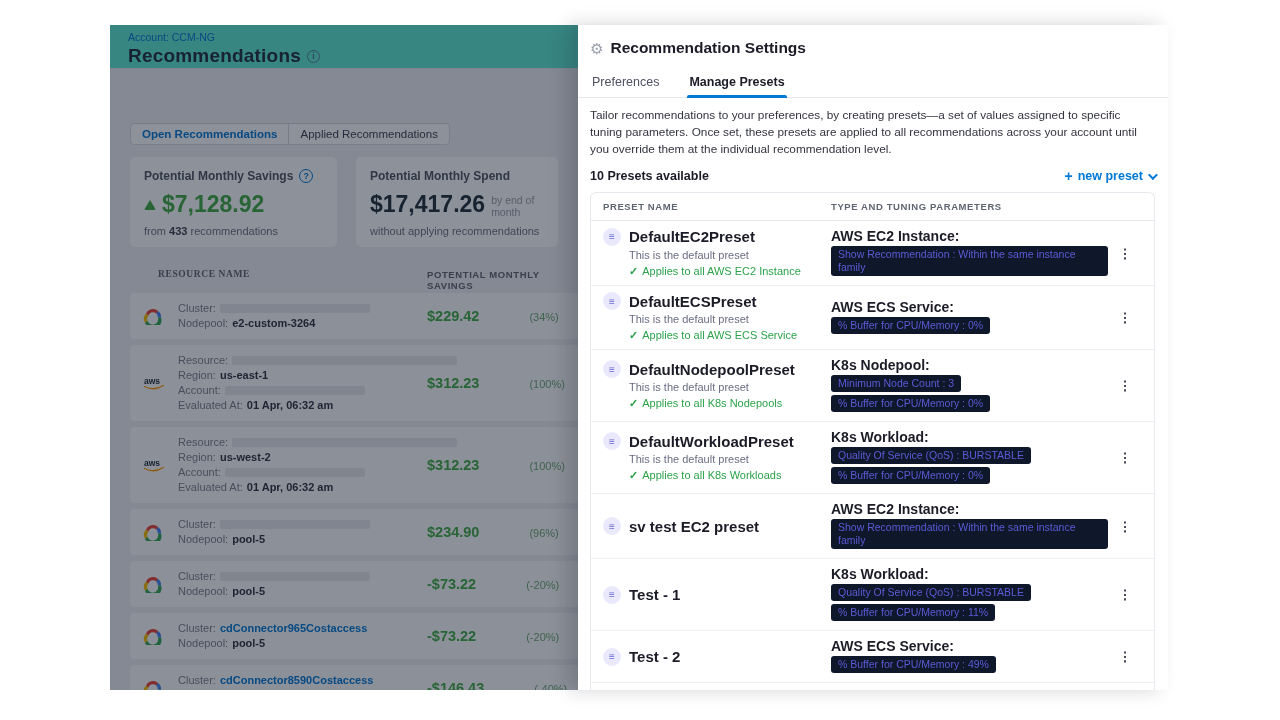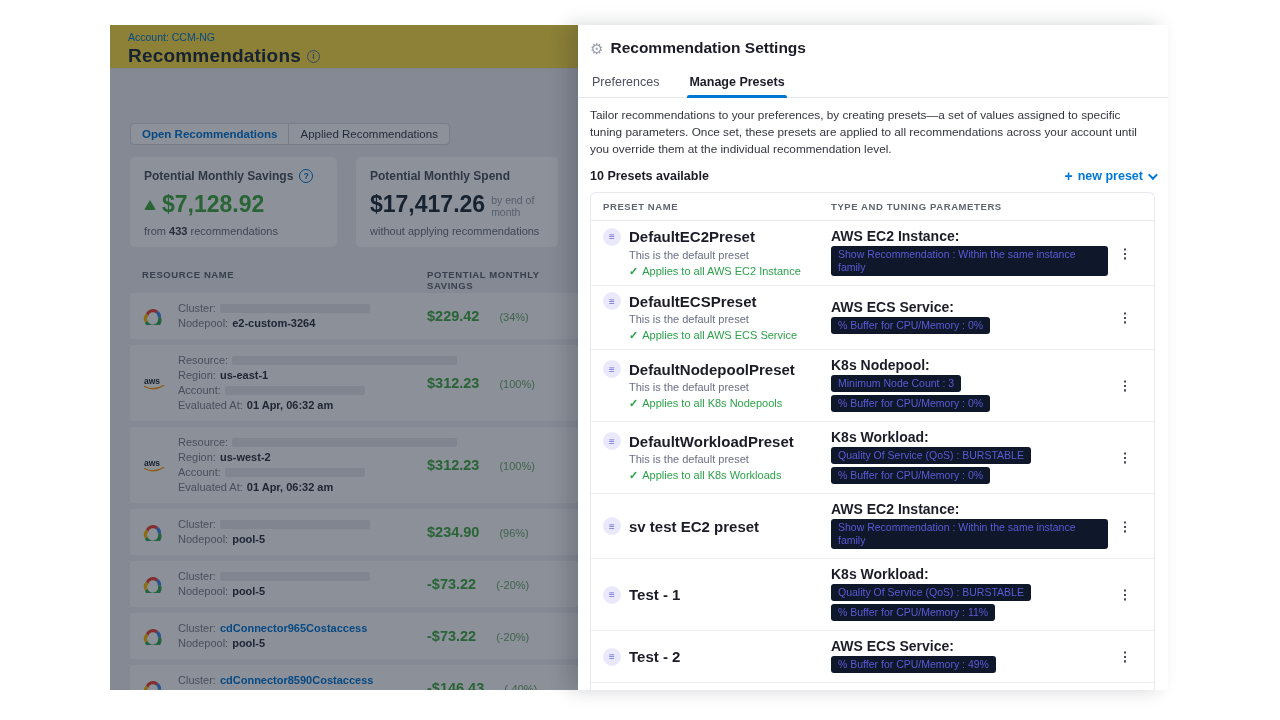--- a/index.html
+++ b/index.html
@@ -2,21 +2,21 @@
 <html><head>
 <meta charset="utf-8">
 <style>
   * { margin:0; padding:0; box-sizing:border-box; }
   html,body { width:1280px; height:720px; background:#ffffff; overflow:hidden;
               font-family:"Liberation Sans", sans-serif; }
   .stage { position:absolute; left:110px; top:25px; width:1058px; height:665px; display:flex; }
 
   
   .left-page { position:relative; width:468px; height:665px; overflow:hidden; background:#eef0f4; flex:none; }
-  .lp-header { background:#fde047; height:44px; padding:6px 18px 0 18px; border-bottom:1px solid #e4e6ea; }
+  .lp-header { background:#5eead4; height:44px; padding:6px 18px 0 18px; border-bottom:1px solid #e4e6ea; }
   .lp-account { font-size:10.5px; color:#0278d5; }
   .lp-title-row { display:flex; align-items:center; gap:6px; margin-top:2px; }
   .lp-title { font-size:19px; font-weight:bold; color:#22303e; letter-spacing:.2px; }
   .circle-i { width:13px; height:13px; border:1.4px solid #577a9e; color:#577a9e; border-radius:50%;
               font-size:9px; display:inline-flex; align-items:center; justify-content:center; font-weight:bold; }
   .lp-body { padding:54px 0 0 20px; }
   .seg { display:inline-flex; background:#fff; border:1px solid #d7d9e0; border-radius:4px; overflow:hidden; }
   .seg-item { font-size:11.5px; padding:4px 11px; color:#3c4350; }
   .seg-item.active { color:#0278d5; font-weight:bold; }
   .seg-item + .seg-item { border-left:1px solid #d7d9e0; }
@@ -29,37 +29,37 @@
   .card-amount-row { display:flex; align-items:flex-end; gap:6px; margin-top:8px; }
   .tri-up { width:0; height:0; border-left:6px solid transparent; border-right:6px solid transparent;
             border-bottom:10px solid #42ab45; border-radius:2px; align-self:center; }
   .amount-green { font-size:23px; font-weight:bold; color:#42ab45; }
   .amount-dark { font-size:23px; font-weight:bold; color:#22303e; }
   .amount-suffix { font-size:10.5px; color:#9aa0ab; }
   .card-sub { font-size:11px; color:#6b7280; margin-top:7px; }
   .card-sub b { color:#3c4350; }
   .lp-thead { position:relative; margin-top:22px; height:22px; }
   .lp-th { font-size:9.5px; font-weight:bold; color:#5f6570; letter-spacing:.6px; }
-  .lp-th1 { position:absolute; left:12px; top:0; }
+  .lp-th1 { position:absolute; left:28px; top:0;font-family:Liberation Serif, serif; }
   .lp-th2 { position:absolute; left:297px; top:0; }
   .lp-rows { margin-top:2px; }
   .lp-row { position:relative; background:#fdfdfe; border-radius:4px; margin-bottom:6px; padding:8px 12px;
             display:flex; align-items:center; min-height:46px; }
   .lp-row.tall { min-height:76px; }
   .prov-icon { width:30px; flex:none; display:flex; align-items:center; }
   .lp-lines { padding-left:6px; }
   .lp-line { font-size:11px; line-height:15px; color:#7d818d; display:flex; align-items:center; gap:4px; }
   .lp-line b { color:#2f3440; }
   .lp-line .lnk { color:#0278d5; font-weight:bold; }
   .redact { display:inline-block; height:9px; background:#e7e9ee; border-radius:2px; }
   .r-150 { width:150px; } .r-230 { width:225px; } .r-140 { width:140px; }
   .lp-sav { position:absolute; left:297px; top:50%; transform:translateY(-50%);
-            display:flex; align-items:baseline; gap:20px; white-space:nowrap; }
+            display:flex; align-items:baseline; gap:9px; white-space:nowrap; }
   .sav-amt { font-size:14.5px; font-weight:bold; color:#42ab45; }
-  .sav-pct { font-size:11px; color:#6fa873; }
+  .sav-pct { font-size:11px; color:#6fa873;margin-left:41px; }
   .dim-overlay { position:absolute; inset:0; background:rgba(13,22,38,0.47); z-index:5; }
 
   
   .drawer { position:relative; width:590px; height:665px; background:#ffffff; flex:none;
             box-shadow:-10px 0 18px rgba(15,22,38,.18); padding:10px 13px 0 12px; overflow:hidden; z-index:6; }
   .dr-title-row { display:flex; align-items:center; gap:7px; padding:4px 0 2px 0; }
   .gear { color:#9aa0ad; font-size:15px; line-height:1; }
   .dr-title { font-size:15.5px; font-weight:bold; color:#1c1c28; }
   .dr-tabs { display:flex; gap:26px; margin:10px -13px 0 -12px; padding:0 13px 0 12px; border-bottom:1px solid #e6e7ec; }
   .dr-tab { font-size:12.5px; padding:6px 2px 8px 2px; color:#4f5162; position:relative; }

